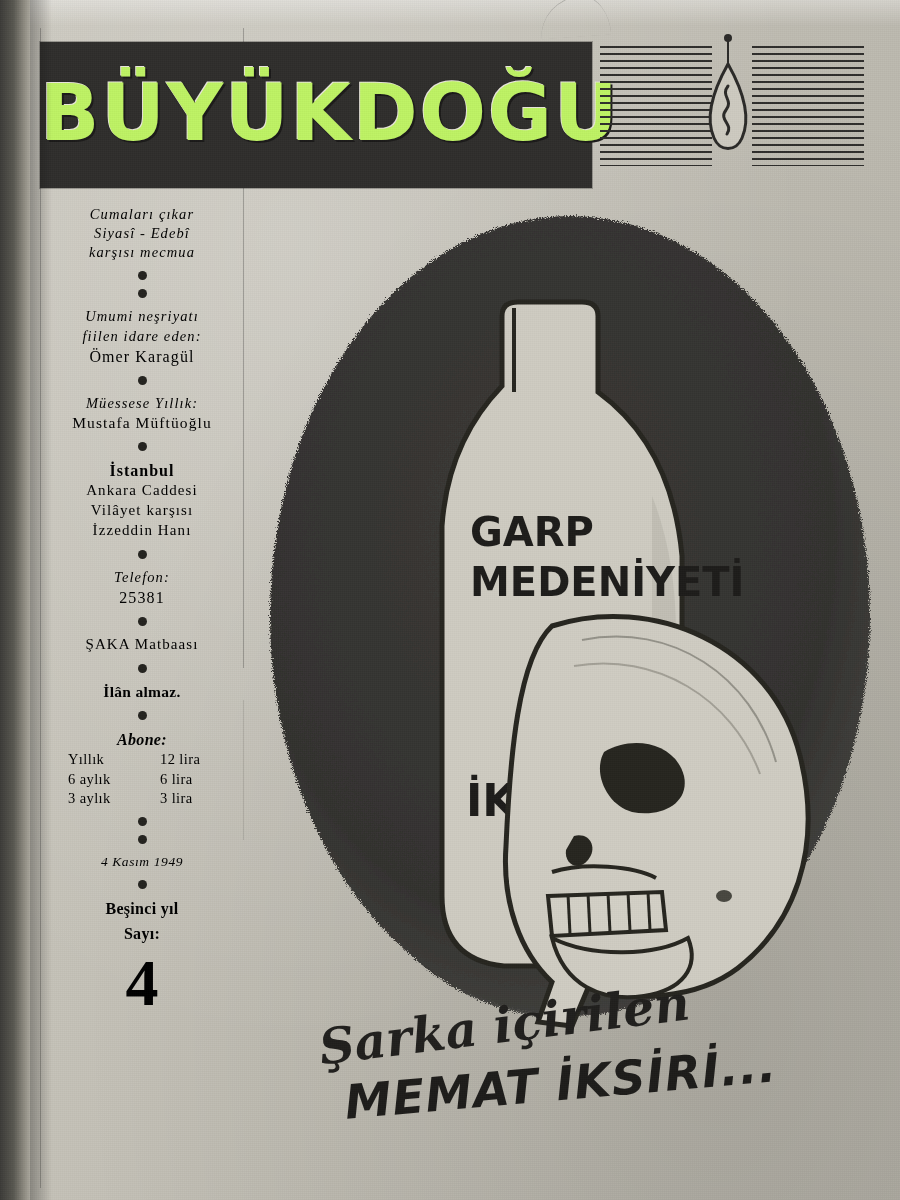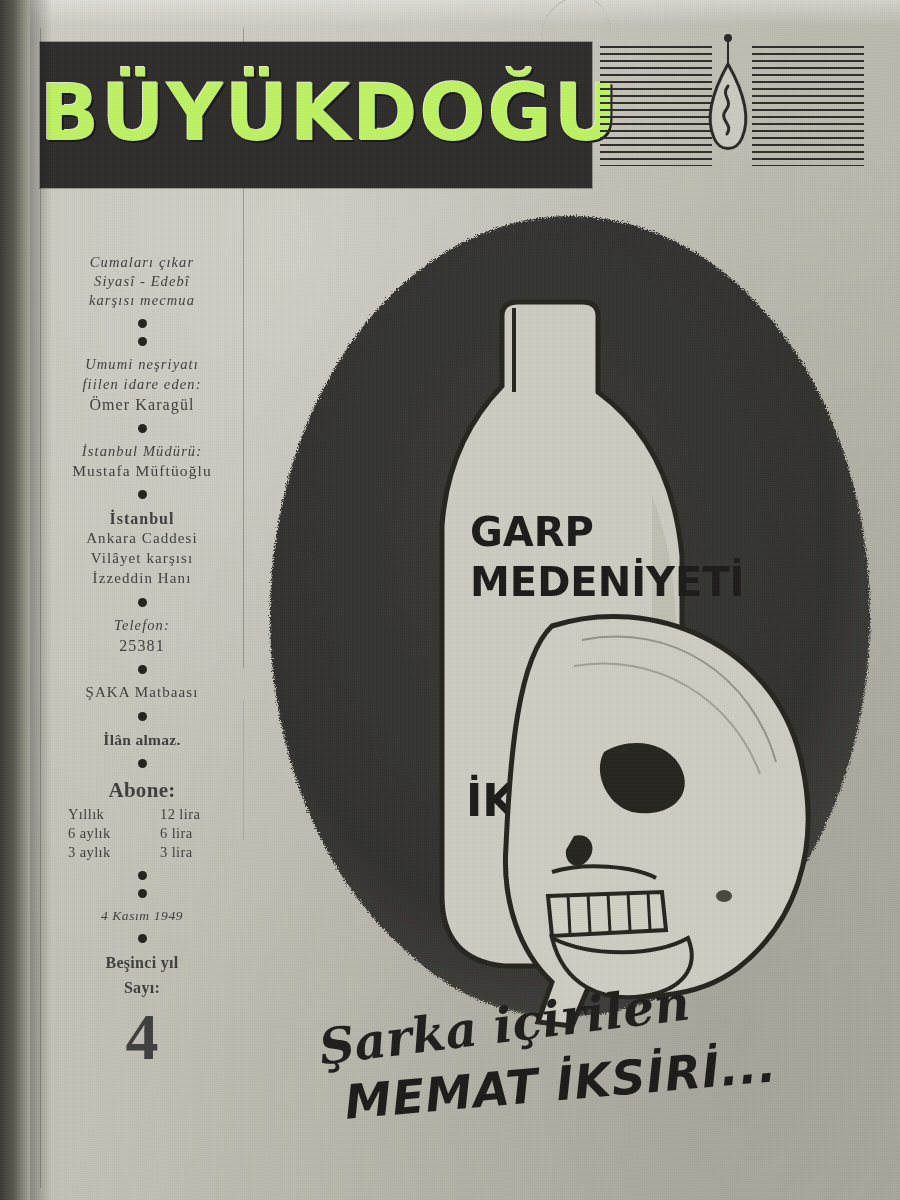--- a/index.html
+++ b/index.html
@@ -115,25 +115,24 @@
     position: absolute;
     left: 700px; top: 34px;
     width: 56px; height: 140px;
   }
 
   
   #infocol {
     position: absolute;
     left: 52px; top: 205px;
     width: 180px;
-    color: #404040;
+    color: #000000;
     text-align: center;
     font-size: 15px;
     line-height: 1.32;
-    margin-top: 48px;
   }
   .blk { margin: 0 0 4px 0; }
   .ital {
     font-style: italic;
     letter-spacing: 1.1px;
     font-size: 14.5px;
   }
   .bold { font-weight: 700; letter-spacing: .3px; }
   .spaced { letter-spacing: 1.1px; }
   .dot {
@@ -249,21 +248,21 @@
 
     <div class="blk">
       <div class="ital">Umumi  neşriyatı</div>
       <div class="ital">fiilen idare eden:</div>
       <div class="spaced" style="font-size:16px;">Ömer Karagül</div>
     </div>
 
     <div class="dot"></div>
 
     <div class="blk">
-      <div class="ital">İstanbul Müdürü:</div>
+      <div class="ital">Müessese Yıllık:</div>
       <div class="spaced" style="font-size:15.5px;">Mustafa  Müftüoğlu</div>
     </div>
 
     <div class="dot"></div>
 
     <div class="blk">
       <div class="bold" style="font-size:16px;letter-spacing:1px;">İstanbul</div>
       <div class="spaced">Ankara Caddesi</div>
       <div class="spaced">Vilâyet karşısı</div>
       <div class="spaced">İzzeddin Hanı</div>
@@ -280,21 +279,21 @@
 
     <div class="blk spaced" style="font-size:15px;">ŞAKA Matbaası</div>
 
     <div class="dot"></div>
 
     <div class="blk bold" style="font-size:15.5px;">İlân almaz.</div>
 
     <div class="dot"></div>
 
     <div class="blk">
-      <div class="bold" style="font-size:21px;">Abone:</div>
+      <div class="bold" style="font-size:16px;font-style:italic;">Abone:</div>
       <div class="abonerow">
         <span>Yıllık</span>
         <span>12 lira</span>
       </div>
       <div class="abonerow">
         <span>6 aylık</span>
         <span>6 lira</span>
       </div>
       <div class="abonerow">
         <span>3 aylık</span>

